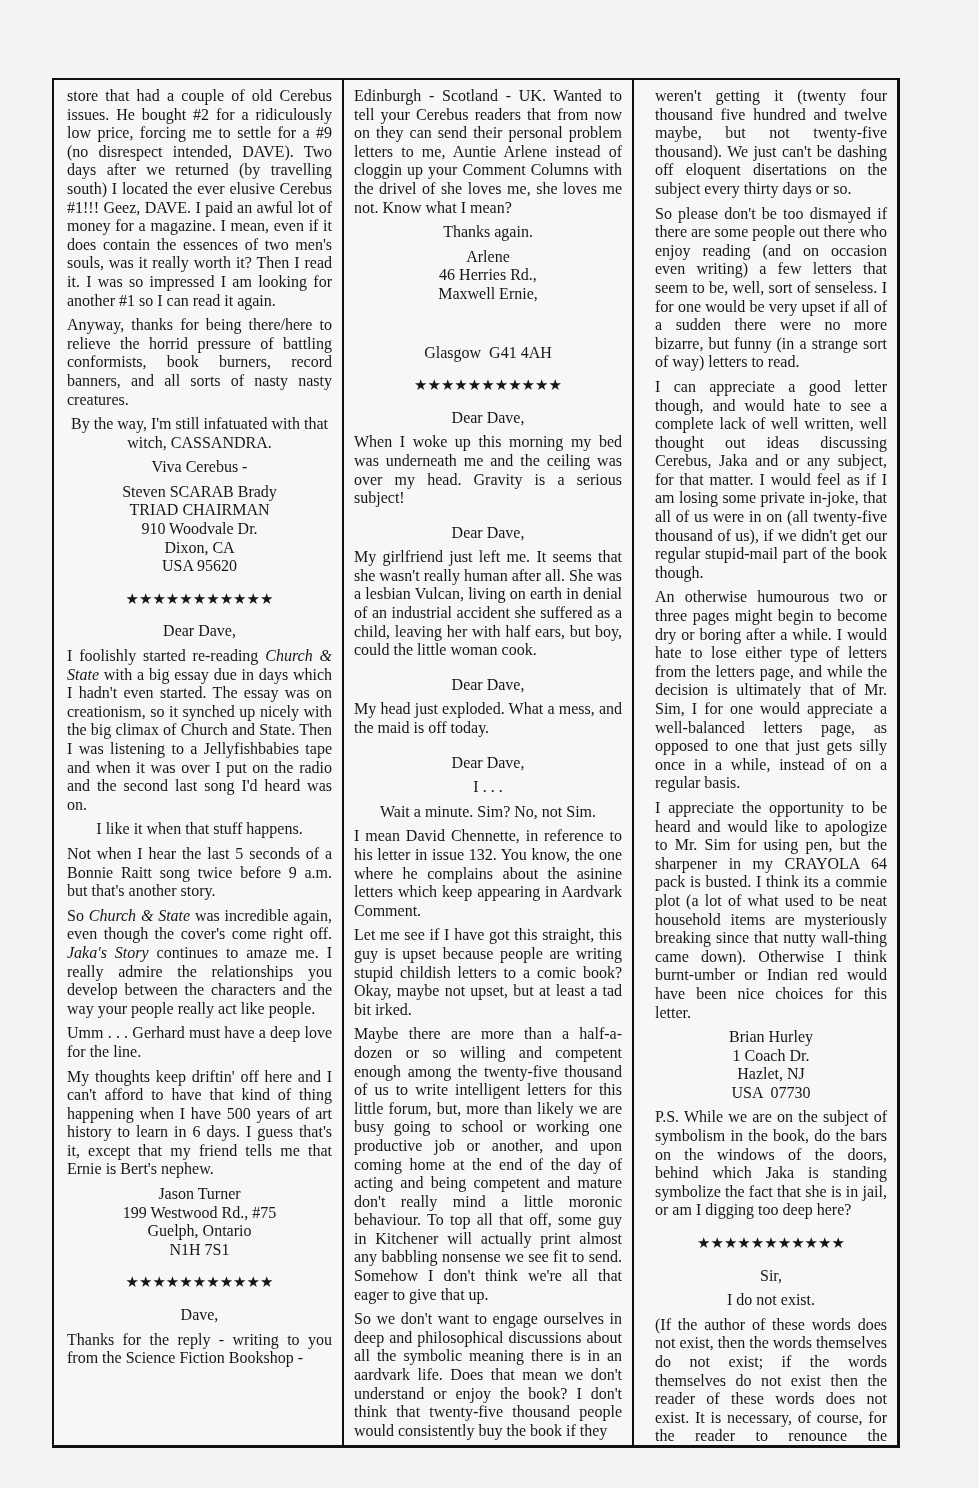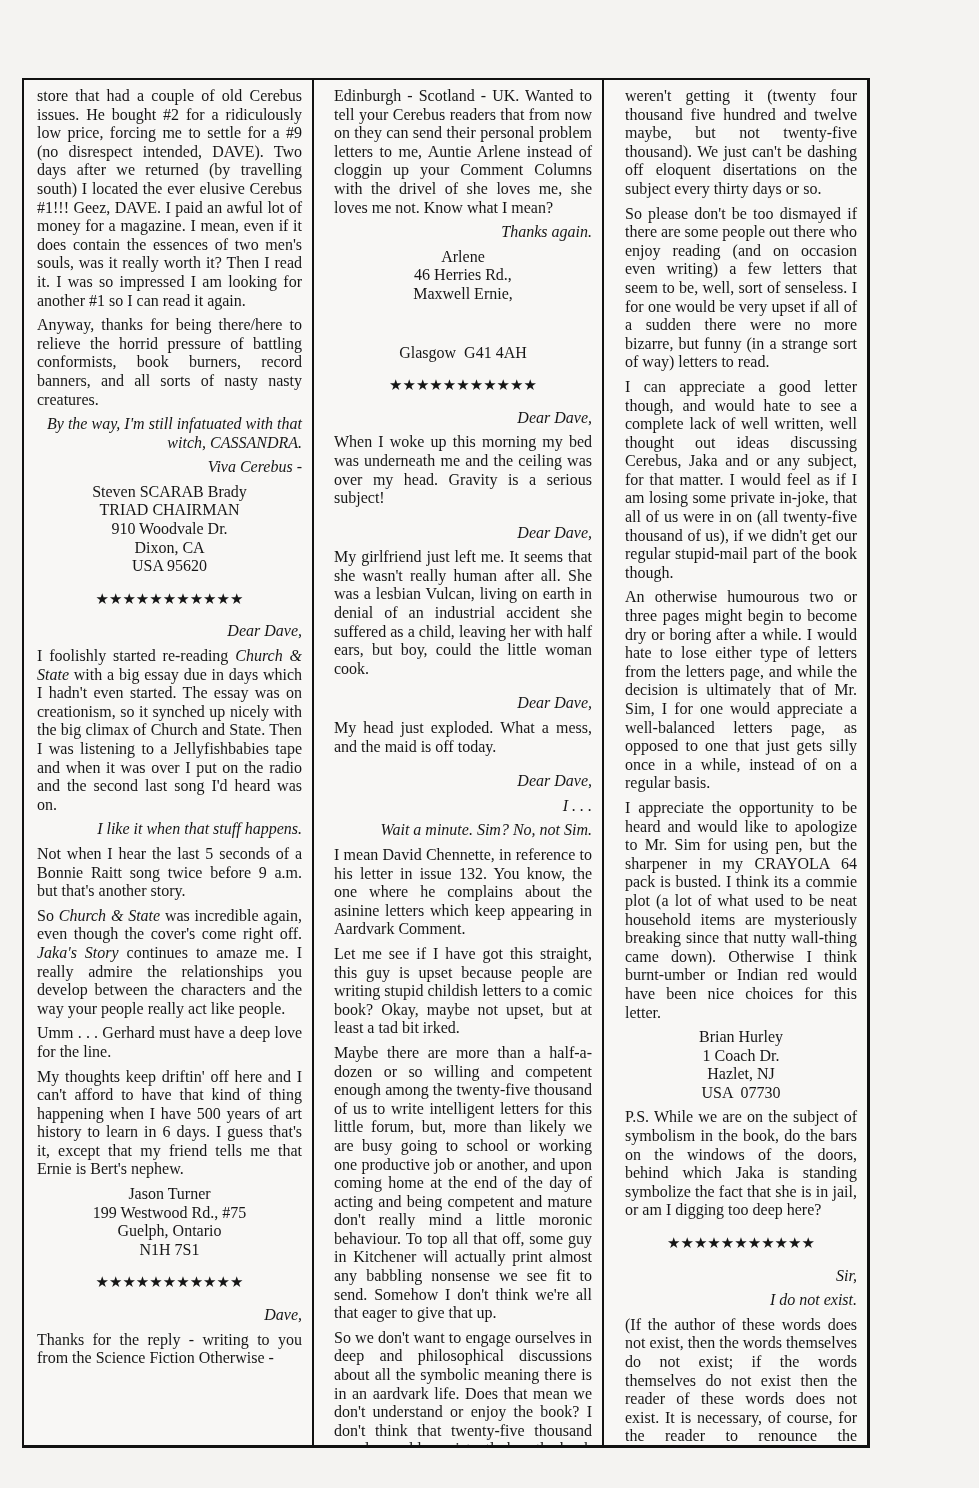--- a/index.html
+++ b/index.html
@@ -6,46 +6,46 @@
   body {
     width: 979px; height: 1488px;
     background: #f4f3f1;
     position: relative;
     overflow: hidden;
     font-family: "Liberation Serif", "DejaVu Serif", serif;
     color: #161616;
   }
   .frame {
     position: absolute;
-    left: 22px; top: 78px;
+    left: 52px; top: 78px;
     width: 848px; height: 1370px;
     border: 2px solid #111;
     border-top-width: 2px;
     border-bottom-width: 3px;
     border-right-width: 3px;
     background: #f8f7f5;
     display: flex;
     box-sizing: border-box;
   }
   .col {
     box-sizing: border-box;
     padding: 7px 10px 0 13px;
     overflow: hidden;
     font-size: 16px;
     line-height: 18.6px;
   }
   .col1 { width: 290px; border-right: 2px solid #111; }
-  .col2 { width: 290px; border-right: 2px solid #111; padding-left: 20px; }
+  .col2 { width: 290px; border-right: 2px solid #111; padding-left: 10px; }
   .col3 { flex: 1; padding-left: 21px; }
   p {
     margin: 0 0 6px 0;
     text-align: justify;
     hyphens: none;
   }
-  p.left { text-align: right; font-style: italic; }
+  p.left { text-align: center; }
   .addr { margin: 0 0 6px 0; text-align: center; }
   .addr span { display: block; }
   .stars {
     text-align: center;
     letter-spacing: 0px;
     font-family: "DejaVu Sans", sans-serif;
     font-size: 15px;
     margin: 14px 0 14px 0;
   }
   .salutation { margin-top: 0; }
@@ -78,21 +78,21 @@
     <p>Umm . . . Gerhard must have a deep love for the line.</p>
     <p>My thoughts keep driftin' off here and I can't afford to have that kind of thing happening when I have 500 years of art history to learn in 6 days. I guess that's it, except that my friend tells me that Ernie is Bert's nephew.</p>
     <div class="addr">
       <span>Jason Turner</span>
       <span>199 Westwood Rd., #75</span>
       <span>Guelph, Ontario</span>
       <span>N1H 7S1</span>
     </div>
     <div class="stars">★★★★★★★★★★★</div>
     <p class="left salutation">Dave,</p>
-    <p>Thanks for the reply - writing to you from the Science Fiction Otherwise -</p>
+    <p>Thanks for the reply - writing to you from the Science Fiction Bookshop -</p>
   </div>
 
   <div class="col col2">
     <p>Edinburgh - Scotland - UK. Wanted to tell your Cerebus readers that from now on they can send their personal problem letters to me, Auntie Arlene instead of cloggin up your Comment Columns with the drivel of she loves me, she loves me not. Know what I mean?</p>
     <p class="left">Thanks again.</p>
     <div class="addr">
       <span>Arlene</span>
       <span>46 Herries Rd.,</span>
       <span>Maxwell Ernie,</span>
       <span style="white-space:pre;margin-top:40px;">Glasgow  G41 4AH</span>

